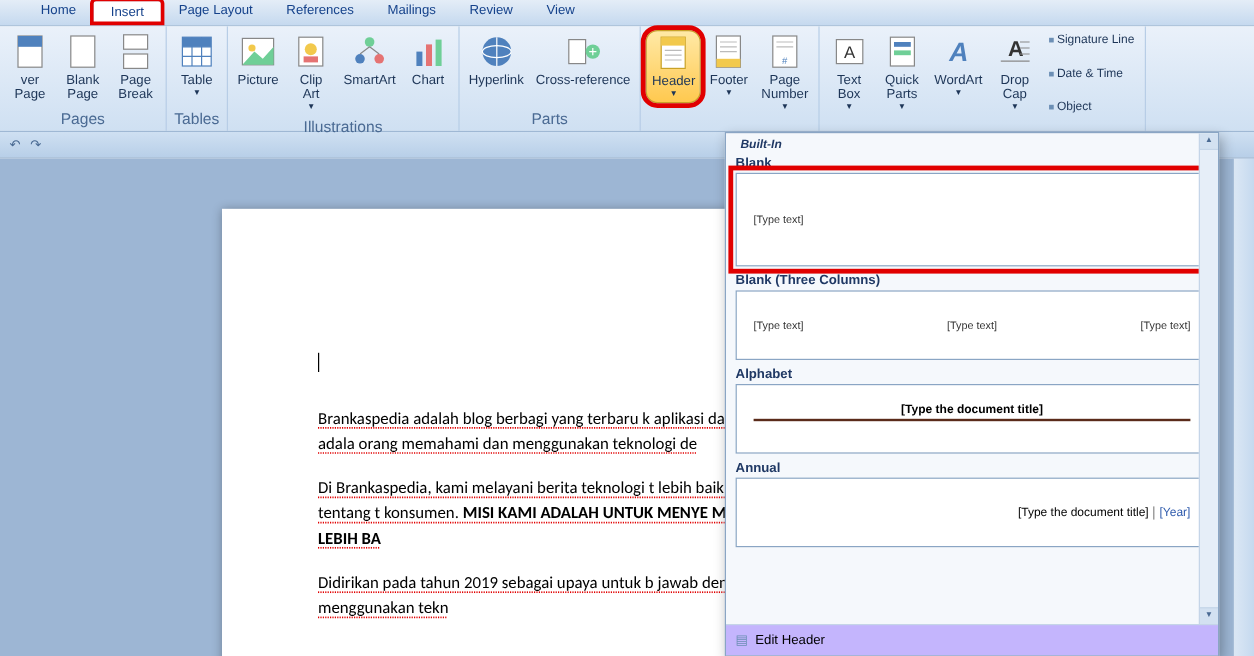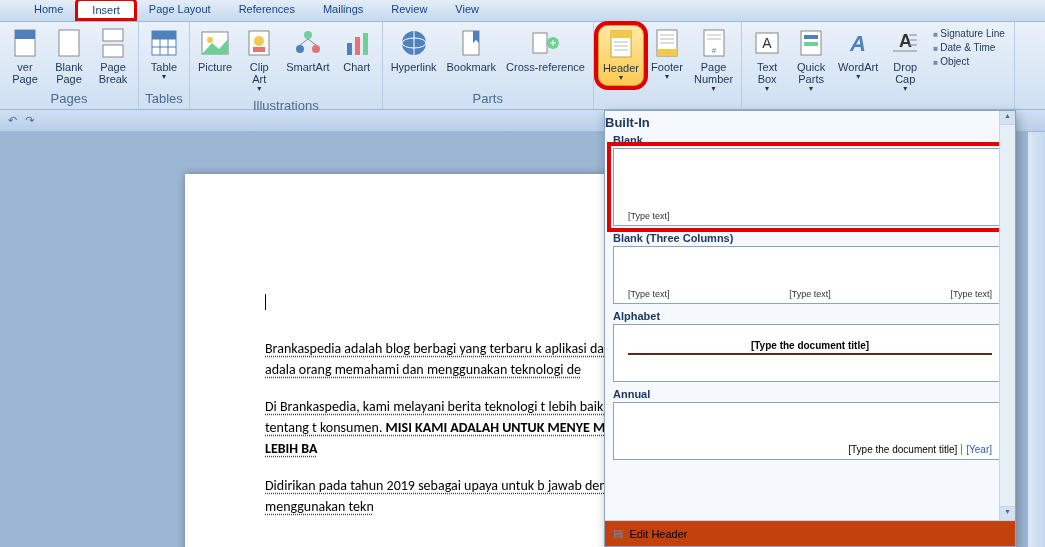--- a/index.html
+++ b/index.html
@@ -12,48 +12,48 @@
 
 .ribbon { background: linear-gradient(#eaf1fa,#cfe0f2); height: 88px; display: flex; border-bottom: 1px solid #9fb8d4; }
 .group { border-right: 1px solid #b7cde6; padding: 3px 4px 0; display: flex; flex-direction: column; }
 .group-items { flex: 1; display: flex; align-items: flex-start; gap: 2px; }
 .group-label { text-align: center; font-size: 13px; color: #4a6a93; padding: 2px 0 3px; }
 .btn-lg { display: flex; flex-direction: column; align-items: center; justify-content: flex-start; padding: 2px 4px; min-width: 42px; cursor: pointer; border-radius: 3px; text-align: center; line-height: 1.1; color: #1d3557; }
 .btn-lg.active { background: linear-gradient(#ffe9a6,#ffc94f); border: 1px solid #c9a227; }
 .btn-lg.highlight { outline: 4px solid #e10000; outline-offset: 0; border-radius: 10px; }
 .icon-box { width: 32px; height: 32px; margin-bottom: 2px; display: flex; align-items: center; justify-content: center; }
 .drop-arrow::after { content: "▾"; font-size: 8px; display: block; color: #1d3557; }
-.side-list { display: flex; flex-direction: column; gap: 1px; padding: 2px; }
+.side-list { display: flex; flex-direction: column; gap: 15px; padding: 2px; }
 .side-item { font-size: 10px; color: #1d3557; padding: 1px 3px; cursor: pointer; white-space: nowrap; }
 .side-item::before { content: "■ "; color: #6c8fb5; font-size: 8px; }
 
 .quickbar { background: linear-gradient(#cfe0f2,#b8cfe8); height: 22px; display: flex; align-items: center; padding-left: 8px; gap: 8px; color: #4a6a93; border-bottom: 1px solid #9fb8d4; }
 .quickbar span { cursor: pointer; }
 
 .doc-area { position: absolute; top: 132px; left: 0; right: 0; bottom: 0; background: #9db6d4; overflow: hidden; }
 .page { position: absolute; left: 185px; top: 42px; width: 680px; height: 500px; background: #fff; box-shadow: 0 0 8px rgba(0,0,0,.3); padding: 120px 60px 20px 80px; }
 .cursor { border-left: 1px solid #000; height: 16px; margin-bottom: 28px; }
 .para { font-family: Calibri, sans-serif; font-size: 14px; line-height: 1.5; color: #000; margin-bottom: 16px; text-decoration: underline dotted #e10000; text-underline-offset: 3px; }
 .para .bold { font-weight: bold; text-decoration: none; }
 
 .gallery { position: absolute; top: 110px; left: 604px; width: 412px; height: 437px; background: #f5f8fc; border: 1px solid #8aa5c4; box-shadow: 2px 4px 10px rgba(0,0,0,.3); display: flex; flex-direction: column; }
 .gallery-scroll { flex: 1; overflow: hidden; position: relative; }
-.g-section { font-size: 13px; font-weight: bold; color: #1f3864; padding: 4px 0 2px; }
+.g-section { font-size: 10px; font-weight: bold; color: #1f3864; padding: 4px 12px 2px; font-style: italic; }
 .g-item { margin: 2px 8px 6px; }
 .g-label { font-size: 11px; font-weight: bold; color: #1f3864; margin-bottom: 2px; }
-.g-preview { border: 1px solid #8aa5c4; background: #fff; height: 58px; padding: 4px 14px; display: flex; align-items: flex-end; position: relative; }
+.g-preview { border: 1px solid #8aa5c4; background: #fff; height: 58px; padding: 4px 14px; display: flex; align-items: center; position: relative; }
 .g-preview.tall { height: 78px; }
 .g-item.highlight .g-preview { outline: 4px solid #e10000; outline-offset: 2px; }
 .ph { font-size: 9px; color: #333; }
 .three { display: flex; width: 100%; justify-content: space-between; }
 .line-dk { border-top: 2px solid #5a2b1a; width: 100%; position: absolute; left: 14px; right: 14px; top: 50%; width: calc(100% - 28px); }
 .alpha-title { position: absolute; top: 26%; left: 50%; transform: translateX(-50%); font-size: 10px; font-weight: bold; }
 .annual-row { display: flex; width: 100%; justify-content: flex-end; align-items: center; gap: 4px; font-size: 10px; }
 .annual-row .yr { color: #2e5aac; font-weight: normal; border-left: 1px solid #888; padding-left: 4px; }
-.gallery-footer { border-top: 1px solid #c5d5e8; padding: 6px 8px; display: flex; align-items: center; gap: 6px; cursor: pointer; background: #c2410c; }
+.gallery-footer { border-top: 1px solid #c5d5e8; padding: 6px 8px; display: flex; align-items: center; gap: 6px; cursor: pointer; background: #c4b5fd; }
 .gallery-footer::before { content: "▤"; color: #6c8fb5; }
 .g-scrollbar { position: absolute; right: 0; top: 0; bottom: 0; width: 16px; background: #e6eef8; border-left: 1px solid #c5d5e8; }
 .g-scroll-up, .g-scroll-dn { height: 14px; text-align: center; font-size: 8px; color: #4a6a93; background: #d3e1f1; cursor: pointer; }
 .g-scroll-up { border-bottom: 1px solid #c5d5e8; }
 .g-scroll-dn { position: absolute; bottom: 0; width: 100%; border-top: 1px solid #c5d5e8; }
 
 .doc-scroll { position: absolute; right: 0; top: 0; bottom: 0; width: 18px; background: linear-gradient(90deg,#dce8f5,#c5d9ef); border-left: 1px solid #9fb8d4; }
 
 svg { width: 100%; height: 100%; }
 </style>
@@ -174,29 +174,20 @@
               <circle cx="16" cy="16" r="12" fill="#4f81bd"></circle>
               <ellipse cx="16" cy="16" rx="12" ry="5" fill="none" stroke="#fff"></ellipse>
               <line x1="16" y1="4" x2="16" y2="28" stroke="#fff"></line>
             </svg>
           </div>
           <span>Hyperlink</span>
         </div>
       <div class="btn-lg">
           <div class="icon-box">
             <svg viewBox="0 0 32 32">
-              <rect x="8" y="4" width="16" height="24" fill="#fff" stroke="#888"></rect>
-              <path d="M18 4 V16 L21 13 L24 16 V4 Z" fill="#4f81bd"></path>
-            </svg>
-          </div>
-          <span>Bookmark</span>
-        </div>
-      <div class="btn-lg">
-          <div class="icon-box">
-            <svg viewBox="0 0 32 32">
               <rect x="4" y="6" width="14" height="20" fill="#fff" stroke="#888"></rect>
               <circle cx="24" cy="16" r="6" fill="#6fcf97"></circle>
               <path d="M21 16 L27 16 M24 13 L24 19" stroke="#fff"></path>
             </svg>
           </div>
           <span>Cross-reference</span>
         </div>
     </div>
     <div class="group-label">Parts</div>
   </div>

